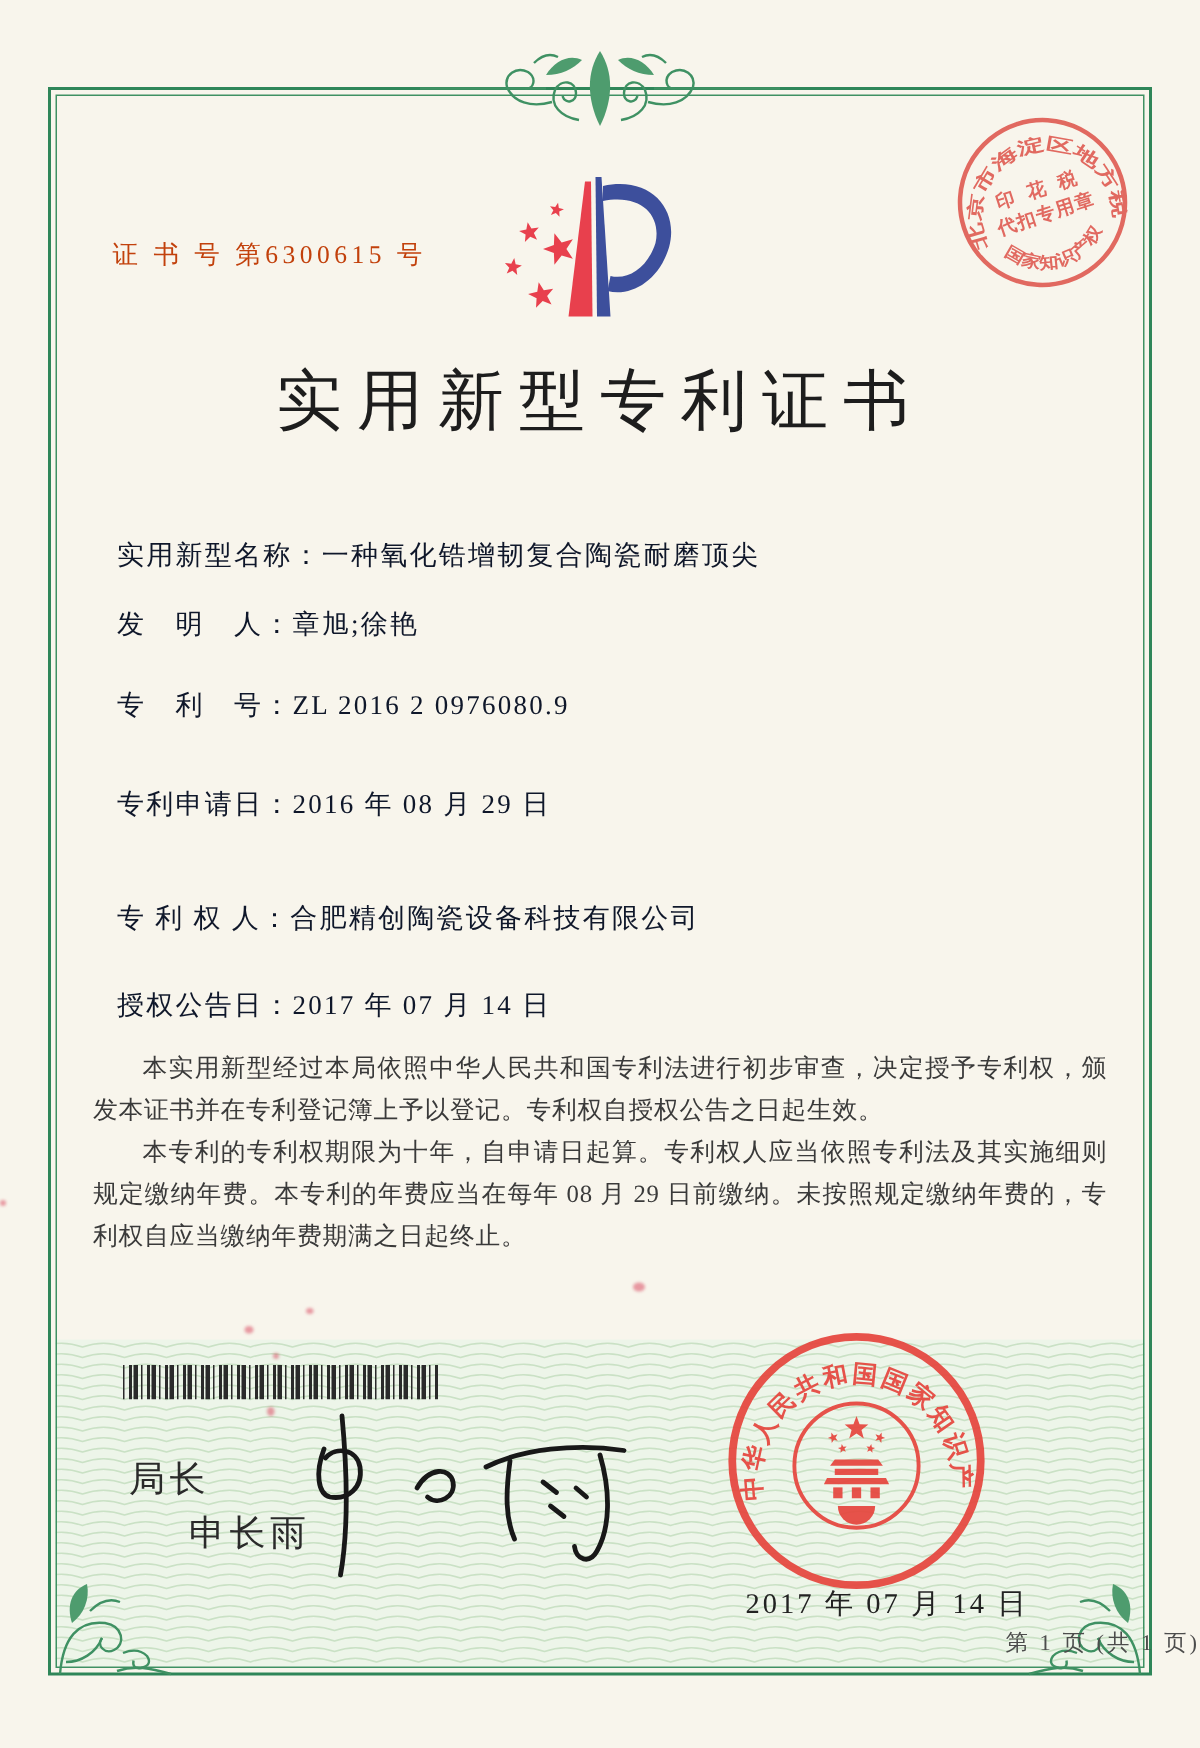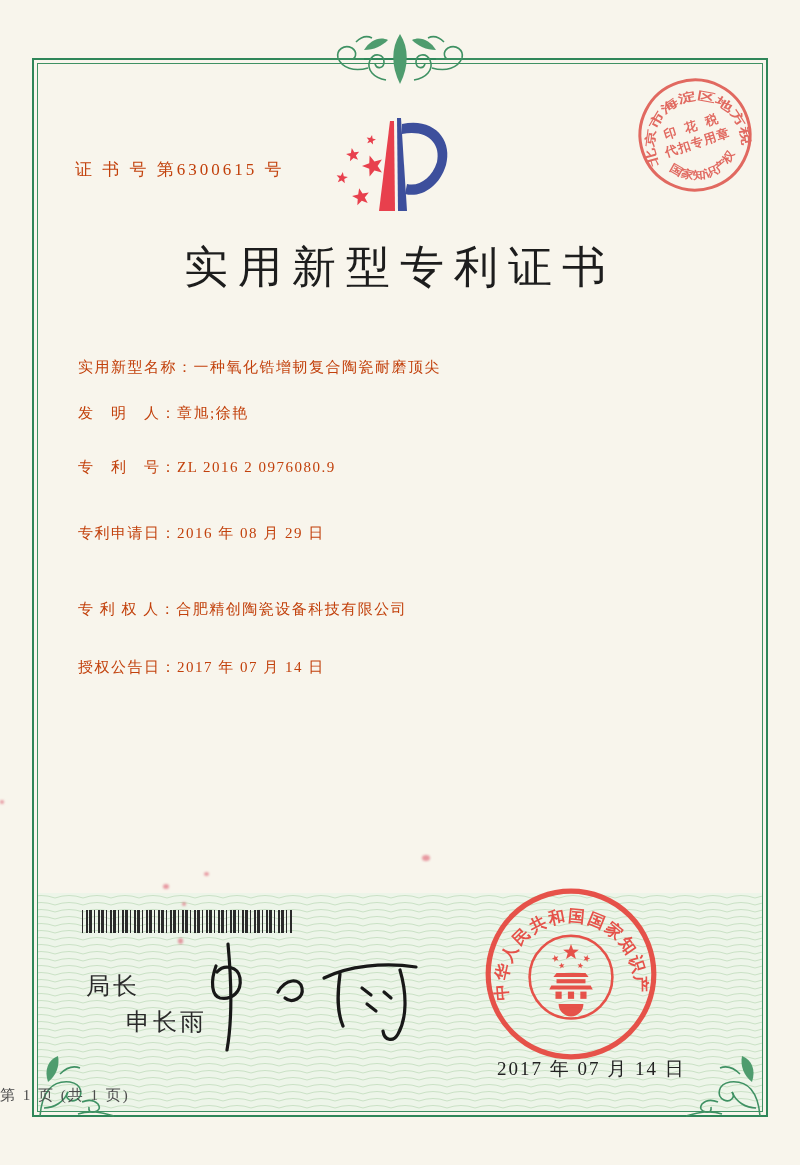--- a/index.html
+++ b/index.html
@@ -25,21 +25,21 @@
     position:absolute;left:75px;top:118px;font-size:17px;letter-spacing:3px;color:#c2410c;z-index:3;margin-top:40px;
   }
   .logo{position:absolute;left:328px;top:108px;width:152px;height:120px;z-index:3;}
   .logo-star{fill:#e8404d;}
   .title{
     position:absolute;left:0;top:238px;width:100%;text-align:center;
     font-size:44px;font-weight:400;letter-spacing:10px;color:#1d1d1d;z-index:3;
   }
   .fields{position:absolute;left:78px;top:0;width:660px;z-index:3;}
   .field{
-    position:absolute;left:0;font-size:15px;letter-spacing:1.5px;color:#c2410c;white-space:nowrap;
+    position:absolute;left:0;font-size:18px;letter-spacing:1.5px;color:#0f172a;white-space:nowrap;
   }
   .paragraphs{
     position:absolute;left:62px;top:698px;width:676px;z-index:3;
     font-size:16.5px;line-height:28px;text-align:justify;color:#3a3a3a;letter-spacing:.5px;
   }
   .paragraphs p{margin:0;text-indent:2em;}
   #barcode{position:absolute;left:82px;top:910px;z-index:4;}
   #barcode rect{fill:#2a2a2a;}
   .director{position:absolute;left:86px;z-index:4;font-family:"Liberation Sans","DejaVu Sans",sans-serif;
     font-size:24px;letter-spacing:3px;color:#2a2a2a;}
@@ -50,21 +50,21 @@
   .office-seal{position:absolute;left:483px;top:886px;width:176px;height:176px;z-index:4;opacity:.92;}
   .office-seal *{fill:#e6453d;}
   .office-seal .ring{fill:none;stroke:#e6453d;stroke-width:5;}
   .office-seal .inner-ring{fill:none;stroke:#e6453d;stroke-width:2.5;}
   .office-seal text{font-family:"Liberation Serif",serif;font-weight:700;}
   .seal-date{position:absolute;left:497px;top:1056px;font-size:19px;letter-spacing:2px;color:#222;z-index:6;}
   .tax-stamp{position:absolute;left:634px;top:74px;width:122px;height:122px;z-index:4;opacity:.85;}
   .tax-stamp *{fill:#dd5148;}
   .tax-stamp .ring{fill:none;stroke:#dd5148;stroke-width:3;}
   .tax-stamp text{font-family:"Liberation Serif",serif;font-weight:700;}
-  .page-footer{position:absolute;left:0;top:1086px;width:100%;text-align:left;
+  .page-footer{position:absolute;left:0;top:1086px;width:100%;text-align:right;
     font-size:15px;letter-spacing:2px;color:#4c4c4c;z-index:4;}
   .ornament{position:absolute;z-index:3;pointer-events:none;}
   .ornament path{fill:none;stroke:#3f9163;stroke-width:1.6;}
   .ornament .fillleaf{fill:#4e9c6e;stroke:none;}
   .top-orn{left:278px;top:28px;width:244px;height:58px;}
   .bl-orn{left:34px;top:1036px;width:84px;height:84px;}
   .br-orn{left:682px;top:1036px;width:84px;height:84px;transform:scaleX(-1);}
   .smudge{position:absolute;border-radius:50%;background:rgba(215,60,85,.5);filter:blur(1px);z-index:4;}
 </style>
 </head>
@@ -169,20 +169,22 @@
   </div>
   <div class="field" style="top:600px">
     <span>专 利 权 人：</span><span>合肥精创陶瓷设备科技有限公司</span>
   </div>
   <div class="field" style="top:658px">
     <span>授权公告日：</span><span>2017 年 07 月 14 日</span>
   </div>
 </div>
 
 <div class="paragraphs">
+  <p>本实用新型经过本局依照中华人民共和国专利法进行初步审查，决定授予专利权，颁发本证书并在专利登记簿上予以登记。专利权自授权公告之日起生效。</p>
+  <p>本专利的专利权期限为十年，自申请日起算。专利权人应当依照专利法及其实施细则规定缴纳年费。本专利的年费应当在每年 08 月 29 日前缴纳。未按照规定缴纳年费的，专利权自应当缴纳年费期满之日起终止。</p>
 </div>
 
 <svg id="barcode" width="212" height="23">
     <rect x="0" y="0" width="1" height="23"></rect>
     <rect x="4" y="0" width="2" height="23"></rect>
     <rect x="7" y="0" width="3" height="23"></rect>
     <rect x="12" y="0" width="1" height="23"></rect>
     <rect x="16" y="0" width="2" height="23"></rect>
     <rect x="19" y="0" width="3" height="23"></rect>
     <rect x="24" y="0" width="1" height="23"></rect>

